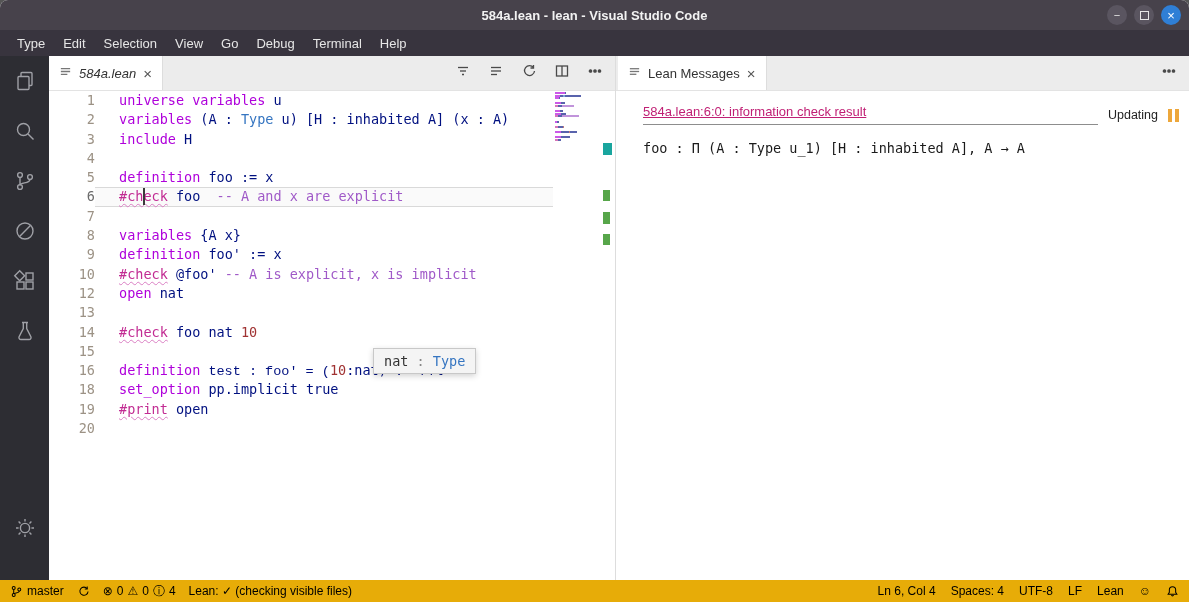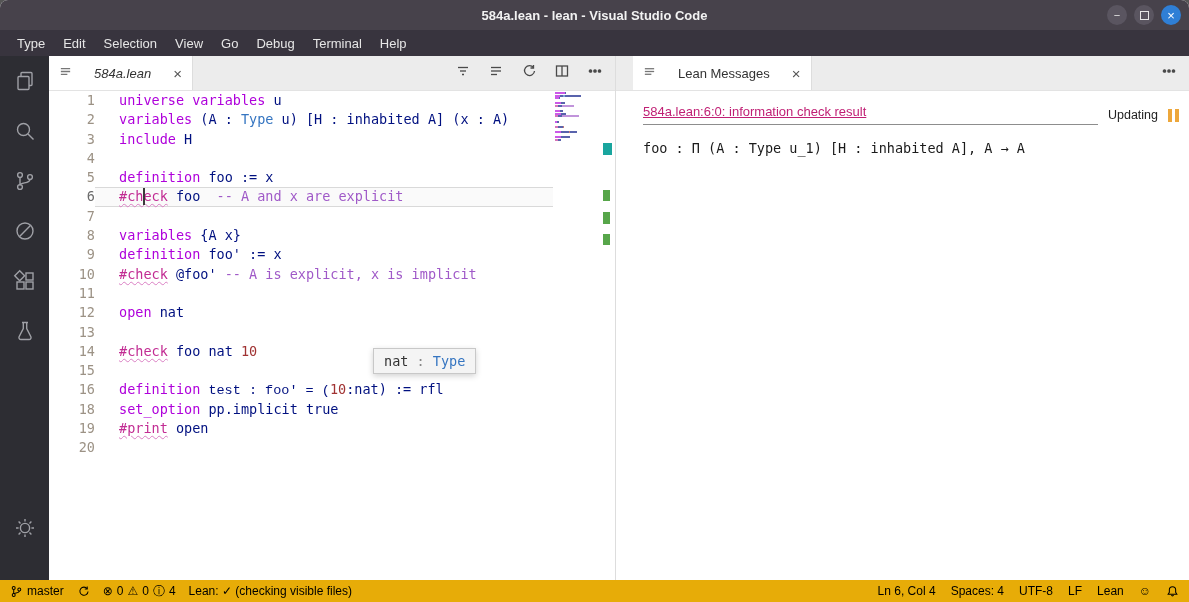--- a/index.html
+++ b/index.html
@@ -27,21 +27,21 @@
   .activitybar{flex:none;width:49px;background:var(--c-activity,#2d2d33);position:relative;
     display:flex;flex-direction:column;align-items:center;padding-top:13px;box-sizing:border-box;}
   .ab-icon{width:24px;height:24px;margin-bottom:26px;color:#9fa0a6;}
   .ab-icon svg{stroke:#9fa0a6;fill:none;stroke-width:1.4;}
   .ab-gear{position:absolute;bottom:14px;}
 
   
   .editor-group{flex:none;width:566px;position:relative;background:#fff;}
   .tabbar{position:absolute;top:0;left:0;right:0;height:35px;background:#ececec;
     display:flex;align-items:stretch;border-bottom:1px solid #e3e3e3;box-sizing:border-box;}
-  .tab{display:flex;align-items:center;gap:22px;padding:3px 10px;background:#fff;
+  .tab{display:flex;align-items:center;gap:7px;padding:3px 10px;background:#fff;
     border-right:1px solid #ddd;font-size:13px;color:#333;}
   .tab-icon svg{stroke:#777;fill:none;stroke-width:1.4;}
   .tab-label.italic{font-style:italic;}
   .tab-close{color:#555;font-size:15px;line-height:1;}
   .editor-actions{margin-left:auto;display:flex;align-items:center;gap:17px;padding-right:12px;}
   .ea-icon svg{stroke:#4a4a4a;fill:none;stroke-width:1.3;}
 
   
   .code-area{position:absolute;top:35px;left:0;right:62px;bottom:0;overflow:hidden;
     font-family:"DejaVu Sans Mono",monospace;font-size:13.5px;}
@@ -60,21 +60,21 @@
   .ruler{position:absolute;top:35px;right:0;width:14px;bottom:0;background:#fff;}
   .ruler-mark{position:absolute;left:2px;}
 
   
   .tooltip{position:absolute;left:324px;top:292px;background:#f4f4f4;border:1px solid #c8c8c8;
     padding:4px 10px;font-family:"DejaVu Sans Mono",monospace;font-size:13.5px;
     box-shadow:0 2px 6px rgba(0,0,0,0.18);white-space:pre;z-index:5;}
 
   
   .panel{flex:1;position:relative;background:#fff;border-left:1px solid #ddd;box-sizing:border-box;}
-  .panel .tab{margin-left:17px;}
+  .panel .tab{margin-left:2px;}
   .panel-content{position:absolute;top:35px;left:0;right:0;bottom:0;padding:11px 10px 0 27px;box-sizing:border-box;}
   .msg-header{display:flex;align-items:flex-end;gap:10px;}
   .msg-rule{flex:1;border-bottom:1px solid #8d8d8d;padding-bottom:4px;}
   .msg-link{color:var(--c-link,#c01f74);font-size:13px;text-decoration:underline;}
   .msg-status{font-size:12.5px;color:#222;padding-bottom:3px;}
   .pause-icon{display:inline-flex;gap:3px;padding-bottom:3px;}
   .pause-bar{width:4px;height:13px;background:var(--c-updating,#eda73b);}
   .msg-body{margin-top:15px;font-family:"DejaVu Sans Mono",monospace;font-size:13.5px;color:#1b1b1b;white-space:pre;}
 
   
@@ -247,24 +247,20 @@
               <span class="line-num">8</span>
               <span class="line-text"><span class="tok-kw" style="color: rgb(175, 0, 219);">variables</span><span class="tok-id" style="color: rgb(0, 16, 128);"> {A x}</span></span>
             </div>
             <div class="code-line">
               <span class="line-num">9</span>
               <span class="line-text"><span class="tok-kw" style="color: rgb(175, 0, 219);">definition</span><span class="tok-id" style="color: rgb(0, 16, 128);"> foo' := x</span></span>
             </div>
             <div class="code-line">
               <span class="line-num">10</span>
               <span class="line-text"><span class="tok-chk" style="color: rgb(194, 44, 147);">#check</span><span class="tok-id" style="color: rgb(0, 16, 128); margin-top: 32px;"> @foo' </span><span class="tok-cm" style="color: rgb(160, 90, 200);">-- A is explicit, x is implicit</span></span>
-            </div>
-            <div class="code-line">
-              <span class="line-num">11</span>
-              <span class="line-text"></span>
             </div>
             <div class="code-line">
               <span class="line-num">12</span>
               <span class="line-text"><span class="tok-kw" style="color: rgb(175, 0, 219);">open</span><span class="tok-id" style="color: rgb(0, 16, 128);"> nat</span></span>
             </div>
             <div class="code-line">
               <span class="line-num">13</span>
               <span class="line-text"></span>
             </div>
             <div class="code-line">

